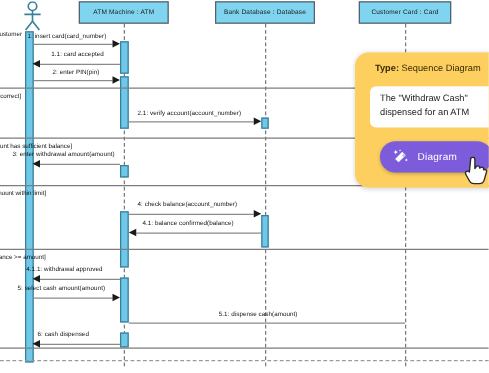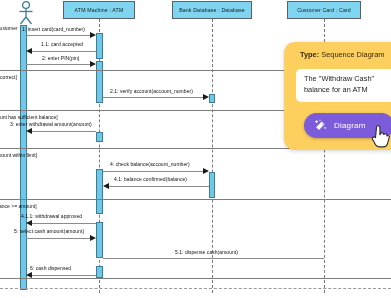--- a/index.html
+++ b/index.html
@@ -245,21 +245,21 @@
   <div class="panel" style="left:284px;top:42px;width:135px;height:108px;">
   </div>
 
   <div class="panel-type" style="left:300px;top:50px;">
     <b>Type:</b>
     <span>Sequence Diagram</span>
   </div>
 
   <div class="panel-card" style="left:296px;top:69px;width:120px;height:33px;"></div>
   <div class="panel-card-text" style="left:304px;top:73px;">The "Withdraw Cash"</div>
-  <div class="panel-card-text" style="left:304px;top:84px;">balance for an ATM</div>
+  <div class="panel-card-text" style="left:304px;top:84px;">dispensed for an ATM</div>
 
   <div class="gen-btn" style="left:304px;top:113px;width:90px;height:25px;">
     <span class="wand">
       <svg width="13" height="13" viewBox="0 0 16 16">
         <path d="M9.6 3.0 L13.0 6.4 L6.0 13.4 L2.6 10.0 Z" fill="#ffffff"></path>
         <path d="M11.3 4.7 L13.0 6.4 L11.1 8.3 L9.4 6.6 Z" fill="#c9bbef"></path>
         <path d="M3.2 1.0 l.7 1.6 1.6 .7 -1.6 .7 -.7 1.6 -.7 -1.6 -1.6 -.7 1.6 -.7 Z" fill="#ffffff"></path>
         <path d="M13.6 9.4 l.5 1.1 1.1 .5 -1.1 .5 -.5 1.1 -.5 -1.1 -1.1 -.5 1.1 -.5 Z" fill="#ffffff"></path>
         <path d="M7.4 .4 l.35 .8 .8 .35 -.8 .35 -.35 .8 -.35 -.8 -.8 -.35 .8 -.35 Z" fill="#ffffff"></path>
       </svg>

